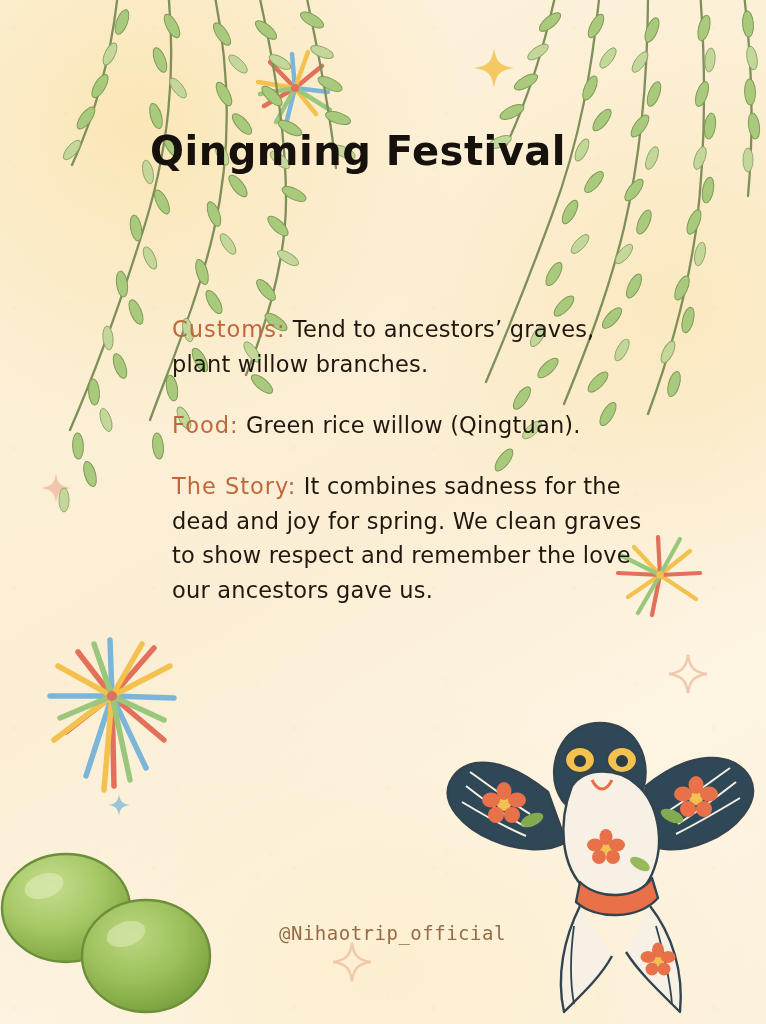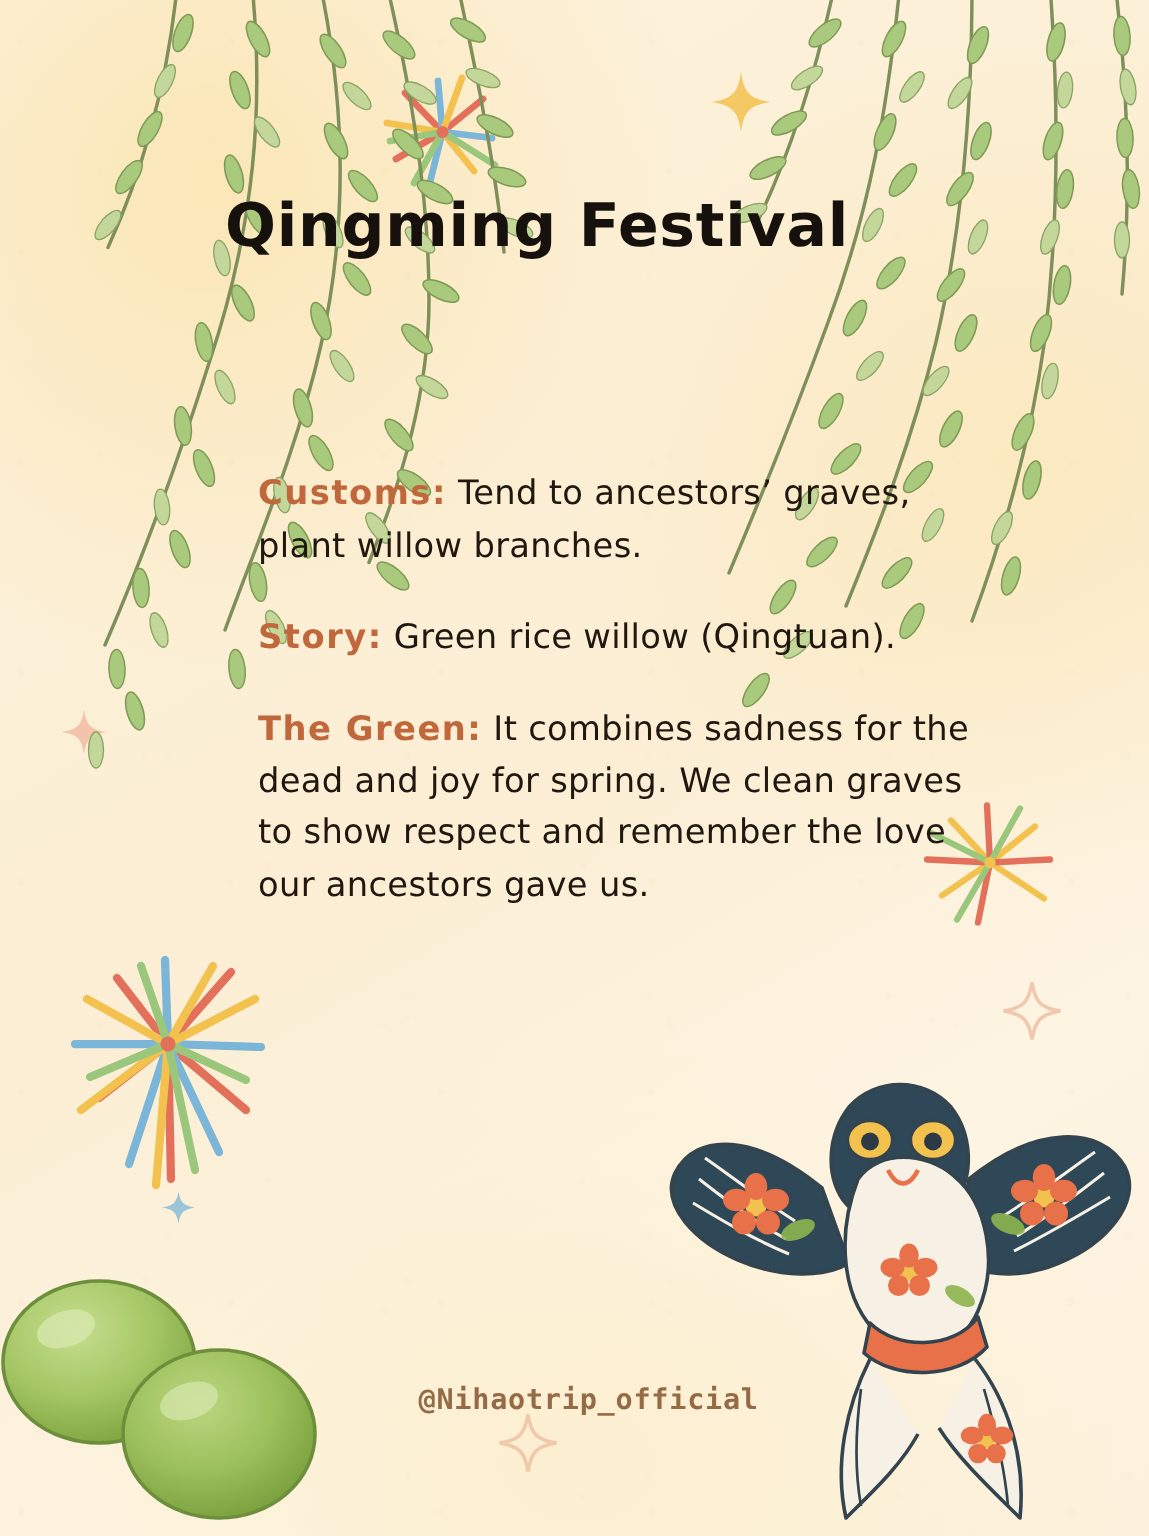--- a/index.html
+++ b/index.html
@@ -72,34 +72,32 @@
     font-size: 22.5px;
     line-height: 1.55;
     color: #20170f;
     margin-bottom: 26px;
     letter-spacing: 0.2px;
   }
   .para:last-child { margin-bottom: 0; }
   .lead {
     color: #c0673c;
     letter-spacing: 1px;
-    font-weight: bold;
   }
 
   #handle {
     position: absolute;
     left: 279px;
     top: 922px;
     z-index: 7;
     font-family: "DejaVu Sans Mono", monospace;
     font-size: 19px;
     letter-spacing: 0.5px;
     color: #8d5f3c;
     opacity: 0.92;
-    font-weight: bold;
   }
 </style>
 </head>
 <body>
 
 <div id="poster">
 
   <div id="grain"></div>
 
   <svg class="art" style="left:0;top:0;width:766px;height:560px;z-index:3;" viewBox="0 0 766 560" xmlns="http://www.w3.org/2000/svg">
@@ -454,22 +452,22 @@
 
   <div id="title-block">
     <div class="title-line">Qingming Festival</div>
   </div>
 
   <div id="body-block">
     <p class="para">
       <span class="lead">Customs:</span><span> Tend to ancestors’ graves, plant willow branches.</span>
     </p>
     <p class="para">
-      <span class="lead">Story:</span><span> Green rice willow (Qingtuan).</span>
+      <span class="lead">Food:</span><span> Green rice willow (Qingtuan).</span>
     </p>
     <p class="para">
-      <span class="lead">The Green:</span><span> It combines sadness for the dead and joy for spring. We clean graves to show respect and remember the love our ancestors gave us.</span>
+      <span class="lead">The Story:</span><span> It combines sadness for the dead and joy for spring. We clean graves to show respect and remember the love our ancestors gave us.</span>
     </p>
   </div>
 
   <div id="handle">@Nihaotrip_official</div>
 
 </div>
 
 </body></html>

